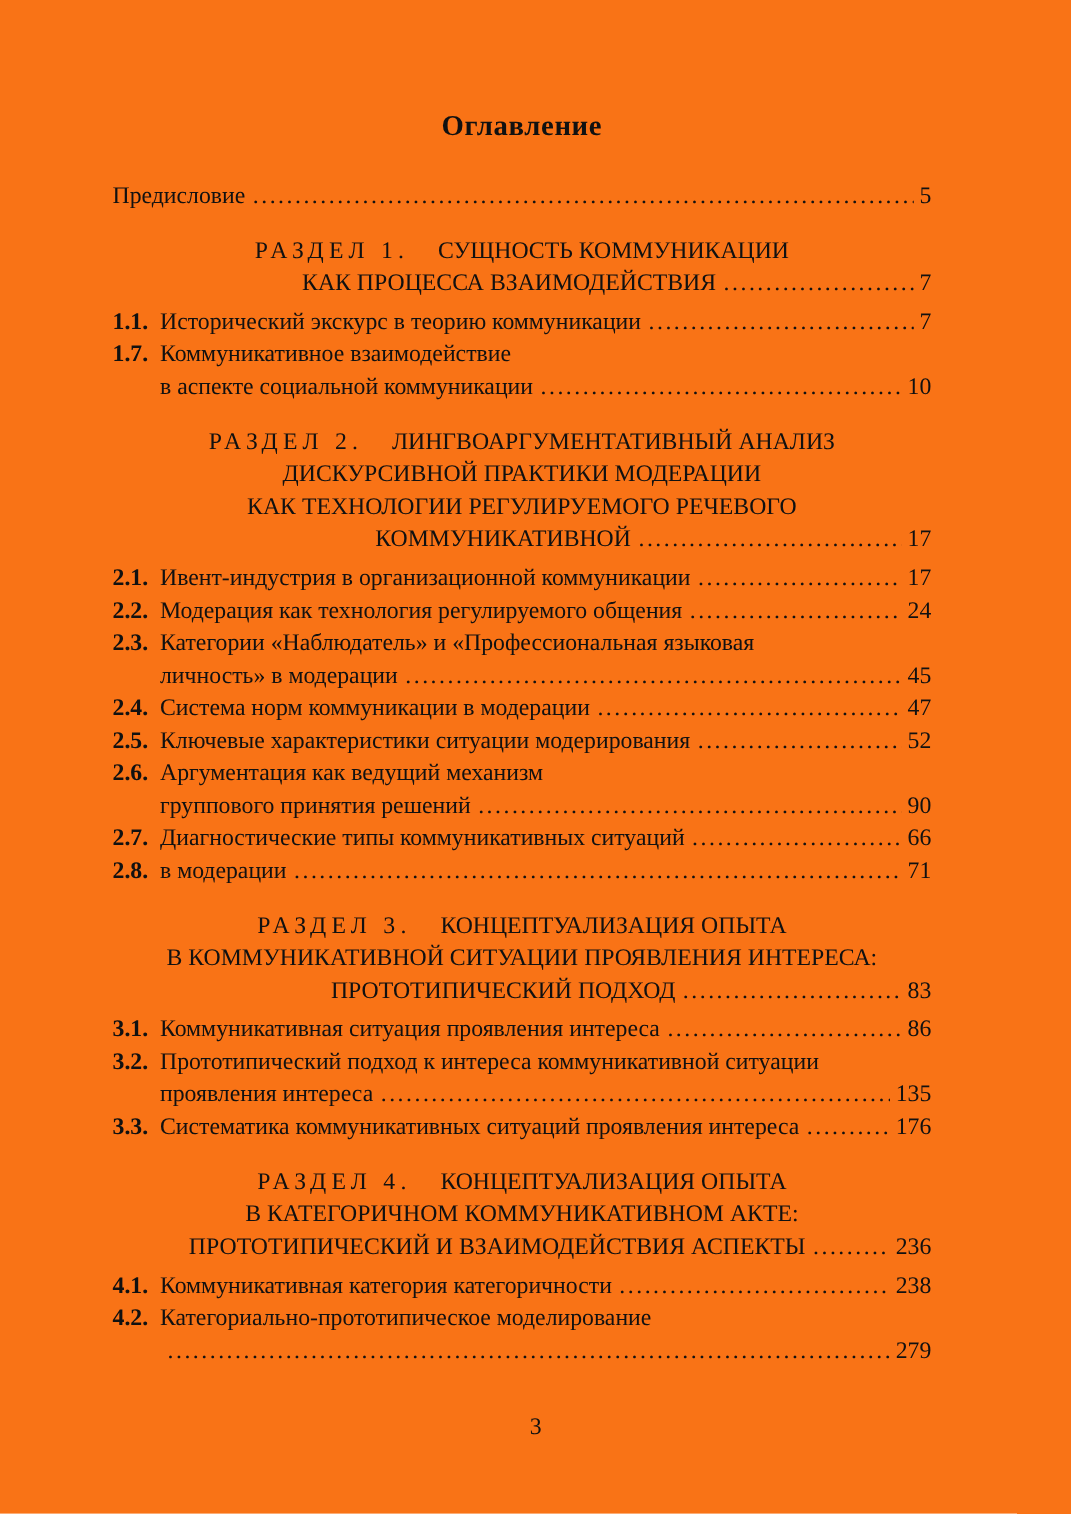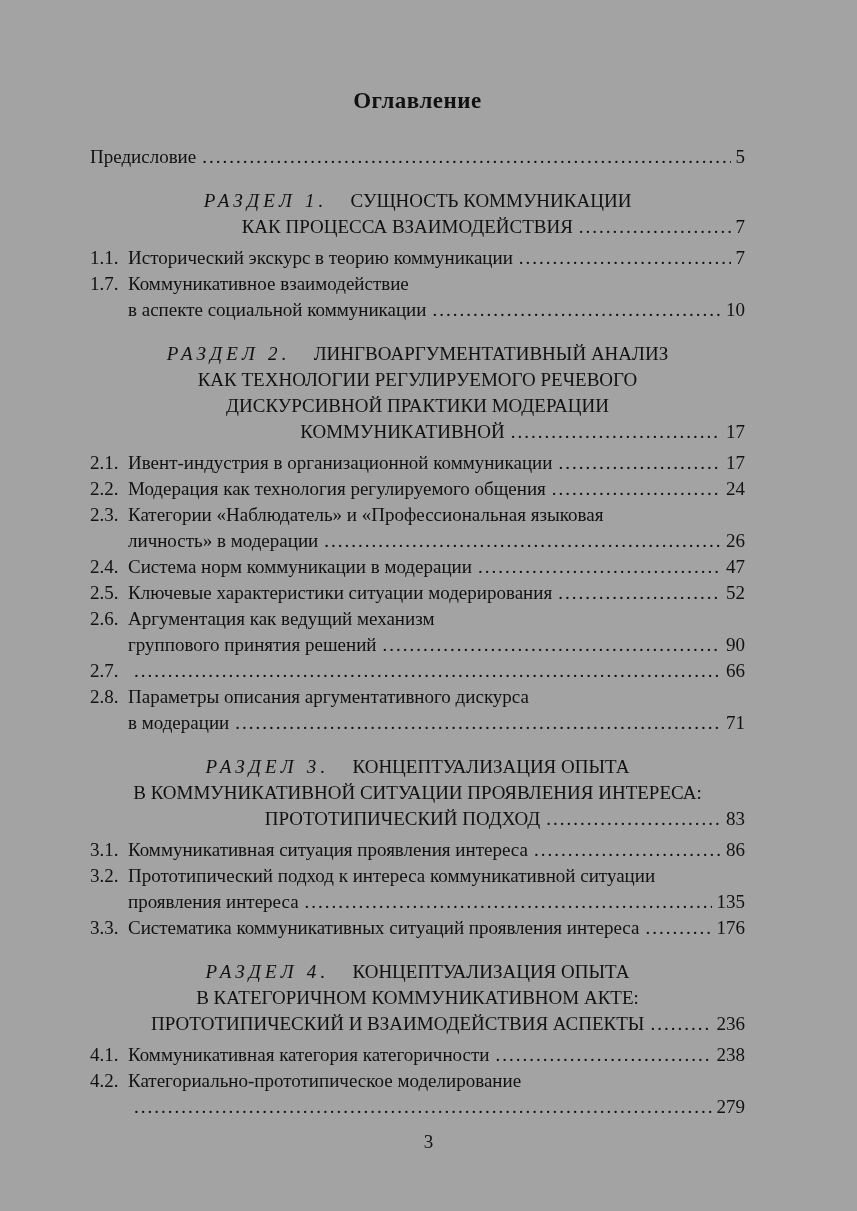--- a/index.html
+++ b/index.html
@@ -5,21 +5,21 @@
   html, body {
     margin: 0;
     padding: 0;
     background: #ffffff;
   }
   .page {
     position: relative;
     width: 857px;
     height: 1211px;
     box-sizing: border-box;
-    background: #a3a3a3;
+    background: #f97316;
     color: #111111;
     font-family: "Liberation Serif", "DejaVu Serif", serif;
     padding: 88px 112px 0 90px;
     overflow: hidden;
   }
   .title {
     margin: 0 0 30px 0;
     text-align: center;
     font-size: 23px;
     font-weight: bold;
@@ -31,20 +31,21 @@
   }
   
   .entry {
     display: flex;
     align-items: flex-start;
   }
   .num {
     flex: 0 0 auto;
     min-width: 38px;
     white-space: nowrap;
+    font-weight: bold;
   }
   .entry-body {
     flex: 1;
     min-width: 0;
   }
   .line {
     display: flex;
     align-items: baseline;
   }
   .text {
@@ -67,21 +68,20 @@
   }
   
   .section {
     margin: 18px 0 5px 0;
     text-align: center;
   }
   .sec-line {
     line-height: 26px;
   }
   .sec-label {
-    font-style: italic;
     letter-spacing: 0.22em;
     margin-right: 23px;
   }
   .sec-last {
     display: flex;
     align-items: baseline;
     text-align: center;
     line-height: 26px;
   }
   .sec-last .spacer {
@@ -143,22 +143,22 @@
           </div>
           <div class="line">
             <span class="text">в аспекте социальной коммуникации</span>
             <span class="leader"></span>
             <span class="pagenum">10</span>
           </div>
         </div>
       </div>
       <div class="section">
         <div class="sec-line"><span class="sec-label">РАЗДЕЛ 2.</span><span class="text">ЛИНГВОАРГУМЕНТАТИВНЫЙ АНАЛИЗ</span></div>
+        <div class="sec-line"><span class="text">ДИСКУРСИВНОЙ ПРАКТИКИ МОДЕРАЦИИ</span></div>
         <div class="sec-line"><span class="text">КАК ТЕХНОЛОГИИ РЕГУЛИРУЕМОГО РЕЧЕВОГО</span></div>
-        <div class="sec-line"><span class="text">ДИСКУРСИВНОЙ ПРАКТИКИ МОДЕРАЦИИ</span></div>
         <div class="sec-last">
           <span class="spacer"></span>
           <span class="text">КОММУНИКАТИВНОЙ</span>
           <span class="leader"></span>
           <span class="pagenum">17</span>
         </div>
       </div>
       <div class="entry">
         <span class="num">2.1.</span>
         <div class="entry-body">
@@ -181,21 +181,21 @@
       </div>
       <div class="entry">
         <span class="num">2.3.</span>
         <div class="entry-body">
           <div class="line">
             <span class="text">Категории «Наблюдатель» и «Профессиональная языковая</span>
           </div>
           <div class="line">
             <span class="text">личность» в модерации</span>
             <span class="leader"></span>
-            <span class="pagenum">26</span>
+            <span class="pagenum">45</span>
           </div>
         </div>
       </div>
       <div class="entry">
         <span class="num">2.4.</span>
         <div class="entry-body">
           <div class="line">
             <span class="text">Система норм коммуникации в модерации</span>
             <span class="leader"></span>
             <span class="pagenum">47</span>
@@ -222,31 +222,29 @@
             <span class="text">группового принятия решений</span>
             <span class="leader"></span>
             <span class="pagenum">90</span>
           </div>
         </div>
       </div>
       <div class="entry">
         <span class="num">2.7.</span>
         <div class="entry-body">
           <div class="line">
+            <span class="text">Диагностические типы коммуникативных ситуаций</span>
             <span class="leader"></span>
             <span class="pagenum">66</span>
           </div>
         </div>
       </div>
       <div class="entry">
         <span class="num">2.8.</span>
         <div class="entry-body">
-          <div class="line">
-            <span class="text">Параметры описания аргументативного дискурса</span>
-          </div>
           <div class="line">
             <span class="text">в модерации</span>
             <span class="leader"></span>
             <span class="pagenum">71</span>
           </div>
         </div>
       </div>
       <div class="section">
         <div class="sec-line"><span class="sec-label">РАЗДЕЛ 3.</span><span class="text">КОНЦЕПТУАЛИЗАЦИЯ ОПЫТА</span></div>
         <div class="sec-line"><span class="text">В КОММУНИКАТИВНОЙ СИТУАЦИИ ПРОЯВЛЕНИЯ ИНТЕРЕСА:</span></div>

